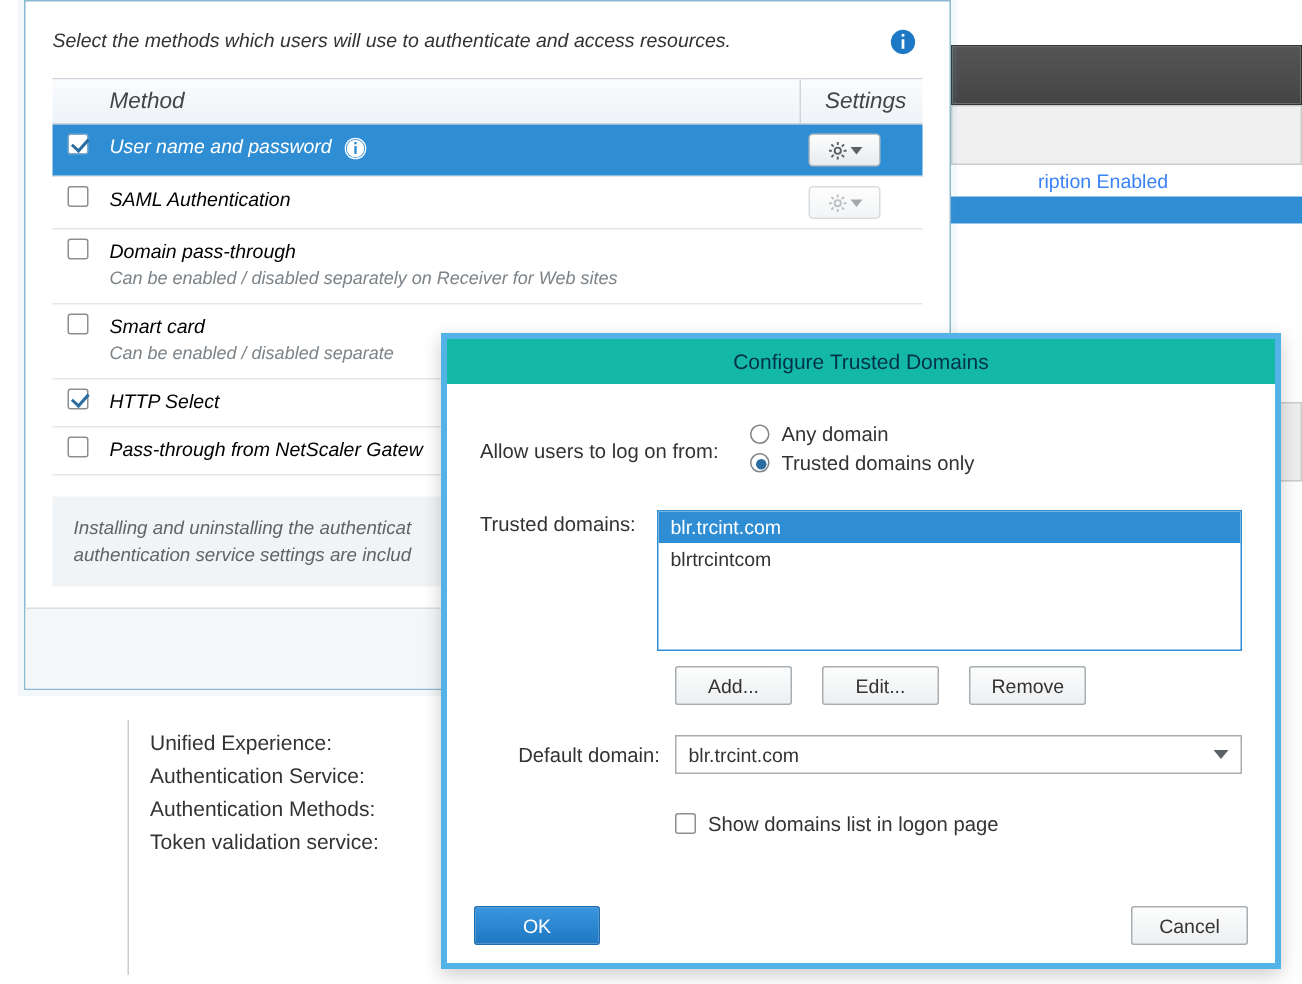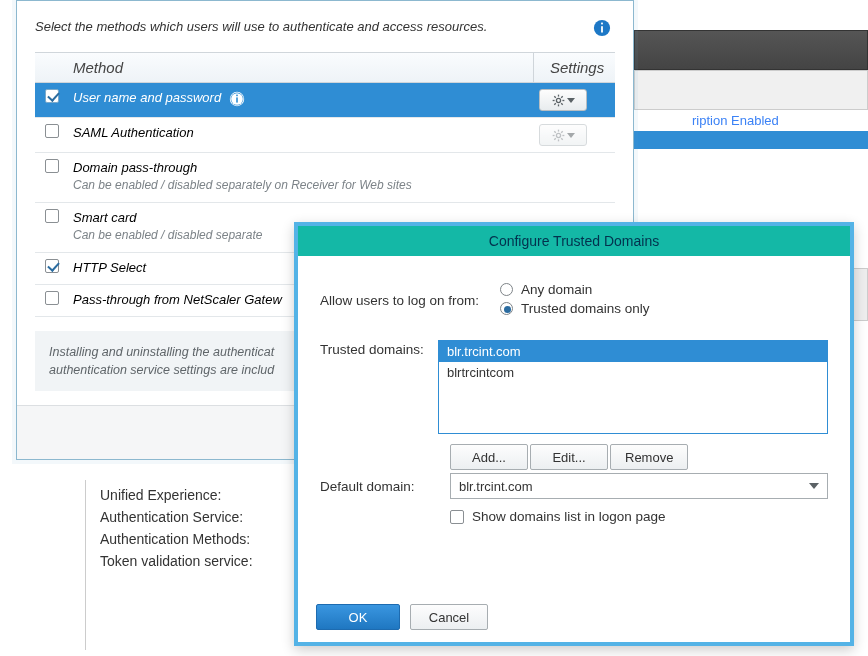--- a/index.html
+++ b/index.html
@@ -55,28 +55,28 @@
   .optrow .lab{ width:170px; padding-top:2px;}
   .optrow .opts{ flex:1;}
   .radio{ display:flex; align-items:center; gap:8px; margin:4px 0; cursor:pointer;}
   .radio .dot{ width:13px; height:13px; border:1px solid #7e8488; border-radius:50%; position:relative; background:#fff;}
   .radio.sel .dot::after{ content:""; position:absolute; left:3px; top:3px; width:7px; height:7px; background:#2b6ca0; border-radius:50%; }
   .domrow{ display:flex; gap:10px; margin-top:20px;}
   .domrow .lab{ width:120px; padding-top:2px;}
   .listbox{ width:390px; height:94px; border:1px solid #2f8dd4; background:#fff; overflow:hidden;}
   .listbox .item{ padding:3px 8px; font-size:13px;}
   .listbox .item.sel{ background:#2f8dd4; color:#fff;}
-  .btnrow{ margin-left:130px; margin-top:10px; display:flex; gap:2px;}
+  .btnrow{ margin-left:130px; margin-top:10px; display:flex; gap:20px;}
   .btn{ min-width:78px; height:26px; padding:0 14px; background:linear-gradient(#fdfdfd,#eceff1); border:1px solid #a7adb1; border-radius:2px; font-size:13px; color:#333; cursor:pointer;}
-  .defrow{ display:flex; align-items:center; gap:10px; margin-top:3px;}
+  .defrow{ display:flex; align-items:center; gap:10px; margin-top:20px;text-align:right;}
   .defrow .lab{ width:120px;}
   .combo{ flex:1; max-width:390px; display:flex; align-items:center; justify-content:space-between; height:26px; padding:0 8px; border:1px solid #a7adb1; background:#fff; font-size:13px;}
   .combo .caret{width:0;height:0;border-left:5px solid transparent;border-right:5px solid transparent;border-top:6px solid #5b6266;}
-  .showrow{ margin-left:130px; margin-top:10px; display:flex; align-items:flex-end; gap:8px;}
-  .win2 .footer{ position:absolute; left:0; right:0; bottom:0; height:50px; display:flex; justify-content:flex-start; align-items:center; gap:10px; padding:0 18px;}
+  .showrow{ margin-left:130px; margin-top:26px; display:flex; align-items:flex-start; gap:8px;}
+  .win2 .footer{ position:absolute; left:0; right:0; bottom:0; height:50px; display:flex; justify-content:space-between; align-items:center; gap:10px; padding:0 18px;}
   .btn.primary{ background:linear-gradient(#3a96e0,#1f77c1); color:#fff; border-color:#1d6bb0; min-width:84px;}
 </style>
 </head>
 <body>
 
 <div class="bg-ribbon1"></div>
 <div class="bg-ribbon1 light"></div>
 <div class="bg-enable">ription Enabled</div>
 <div class="bg-stripe"></div>
 <div class="bg-box2"></div>

